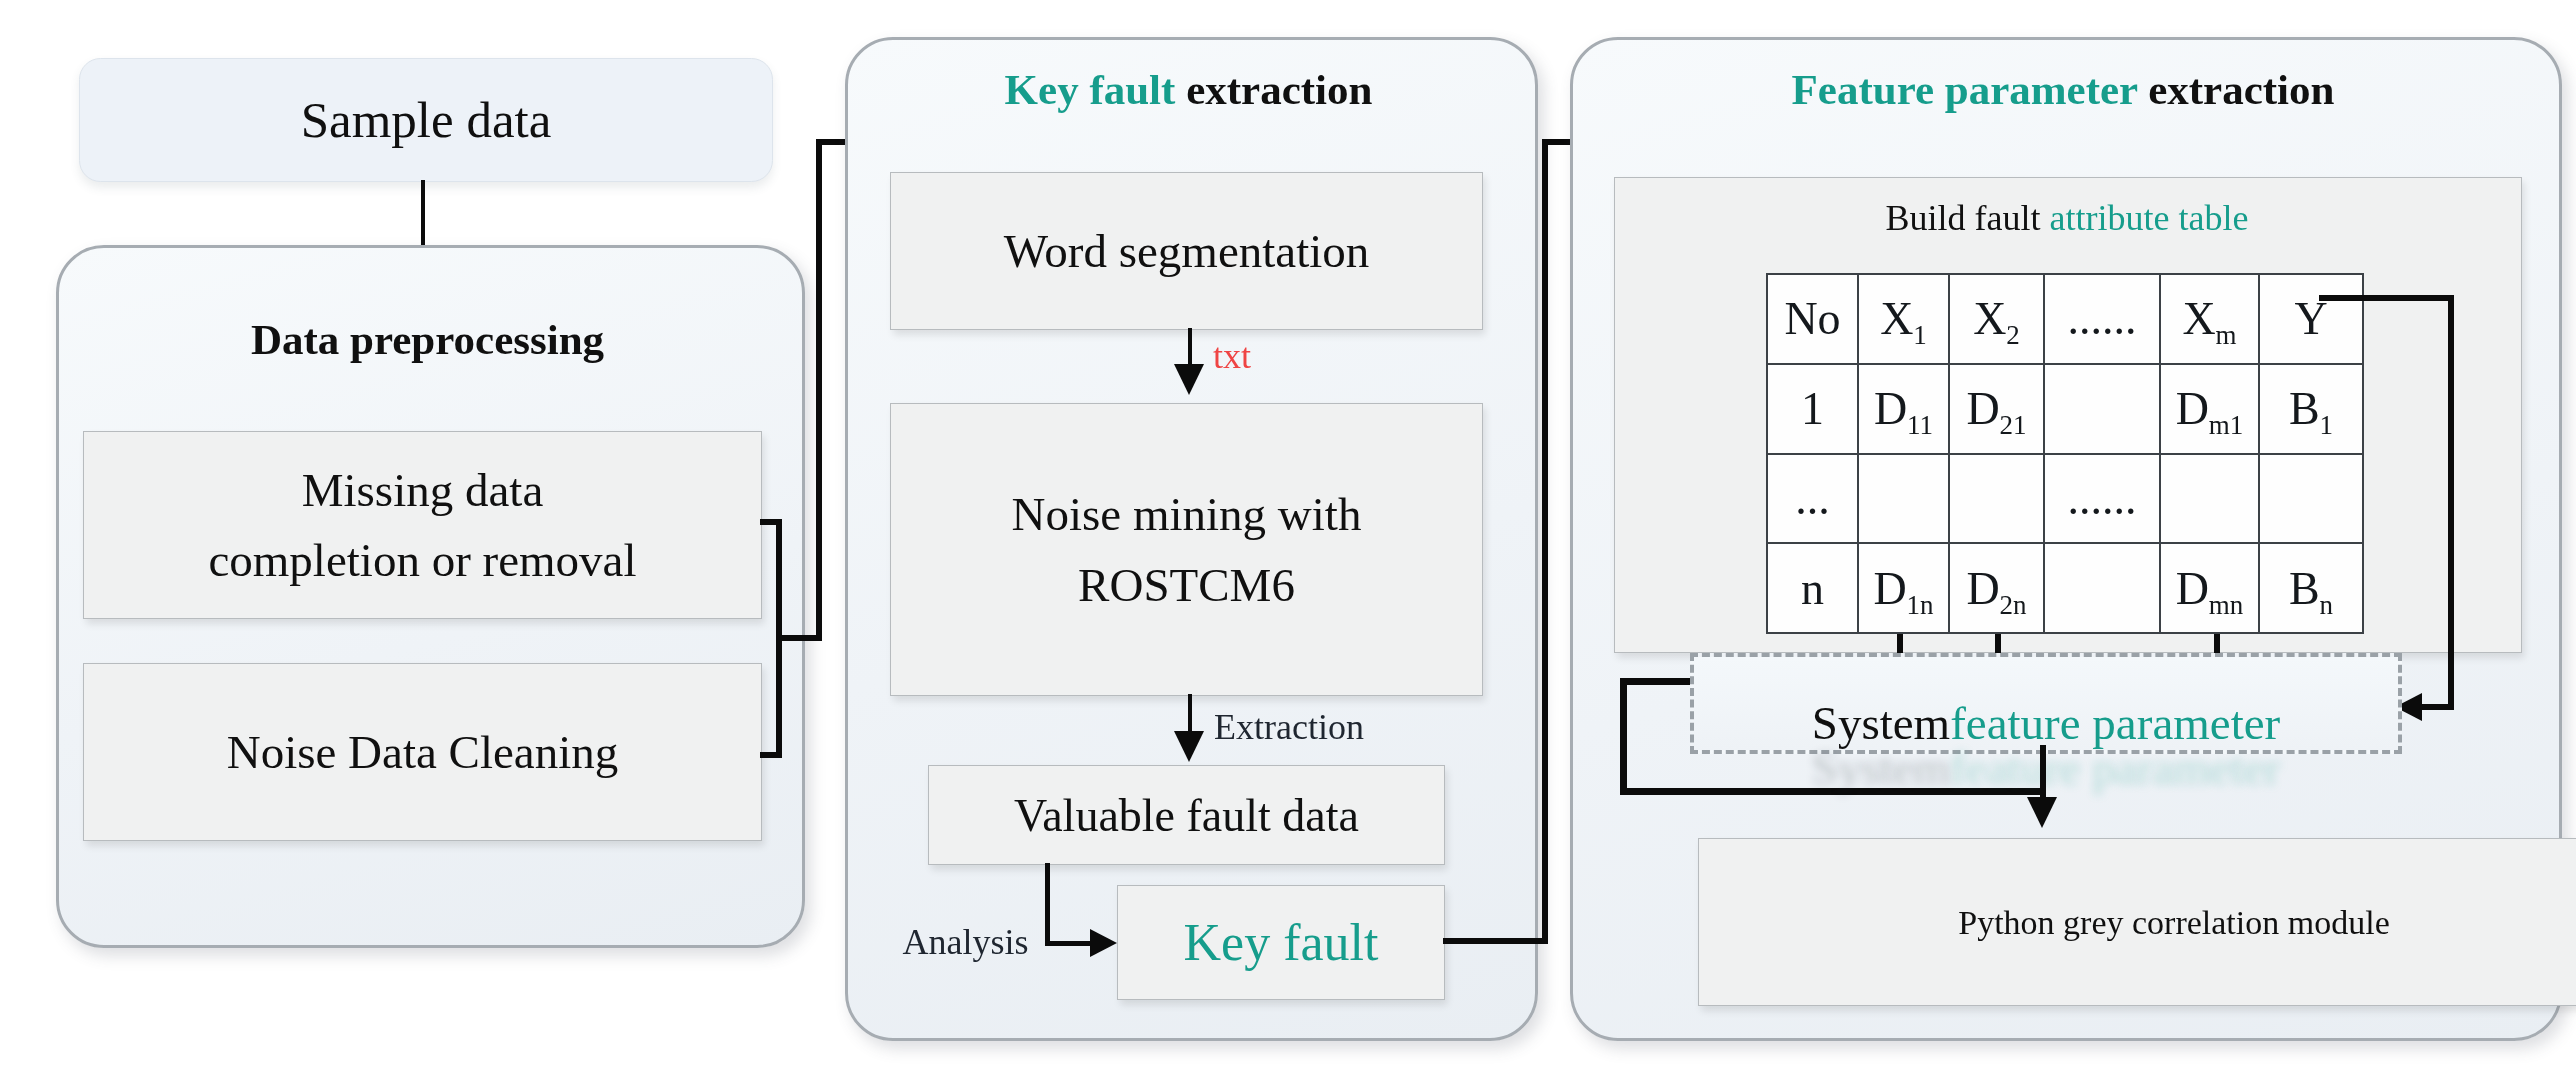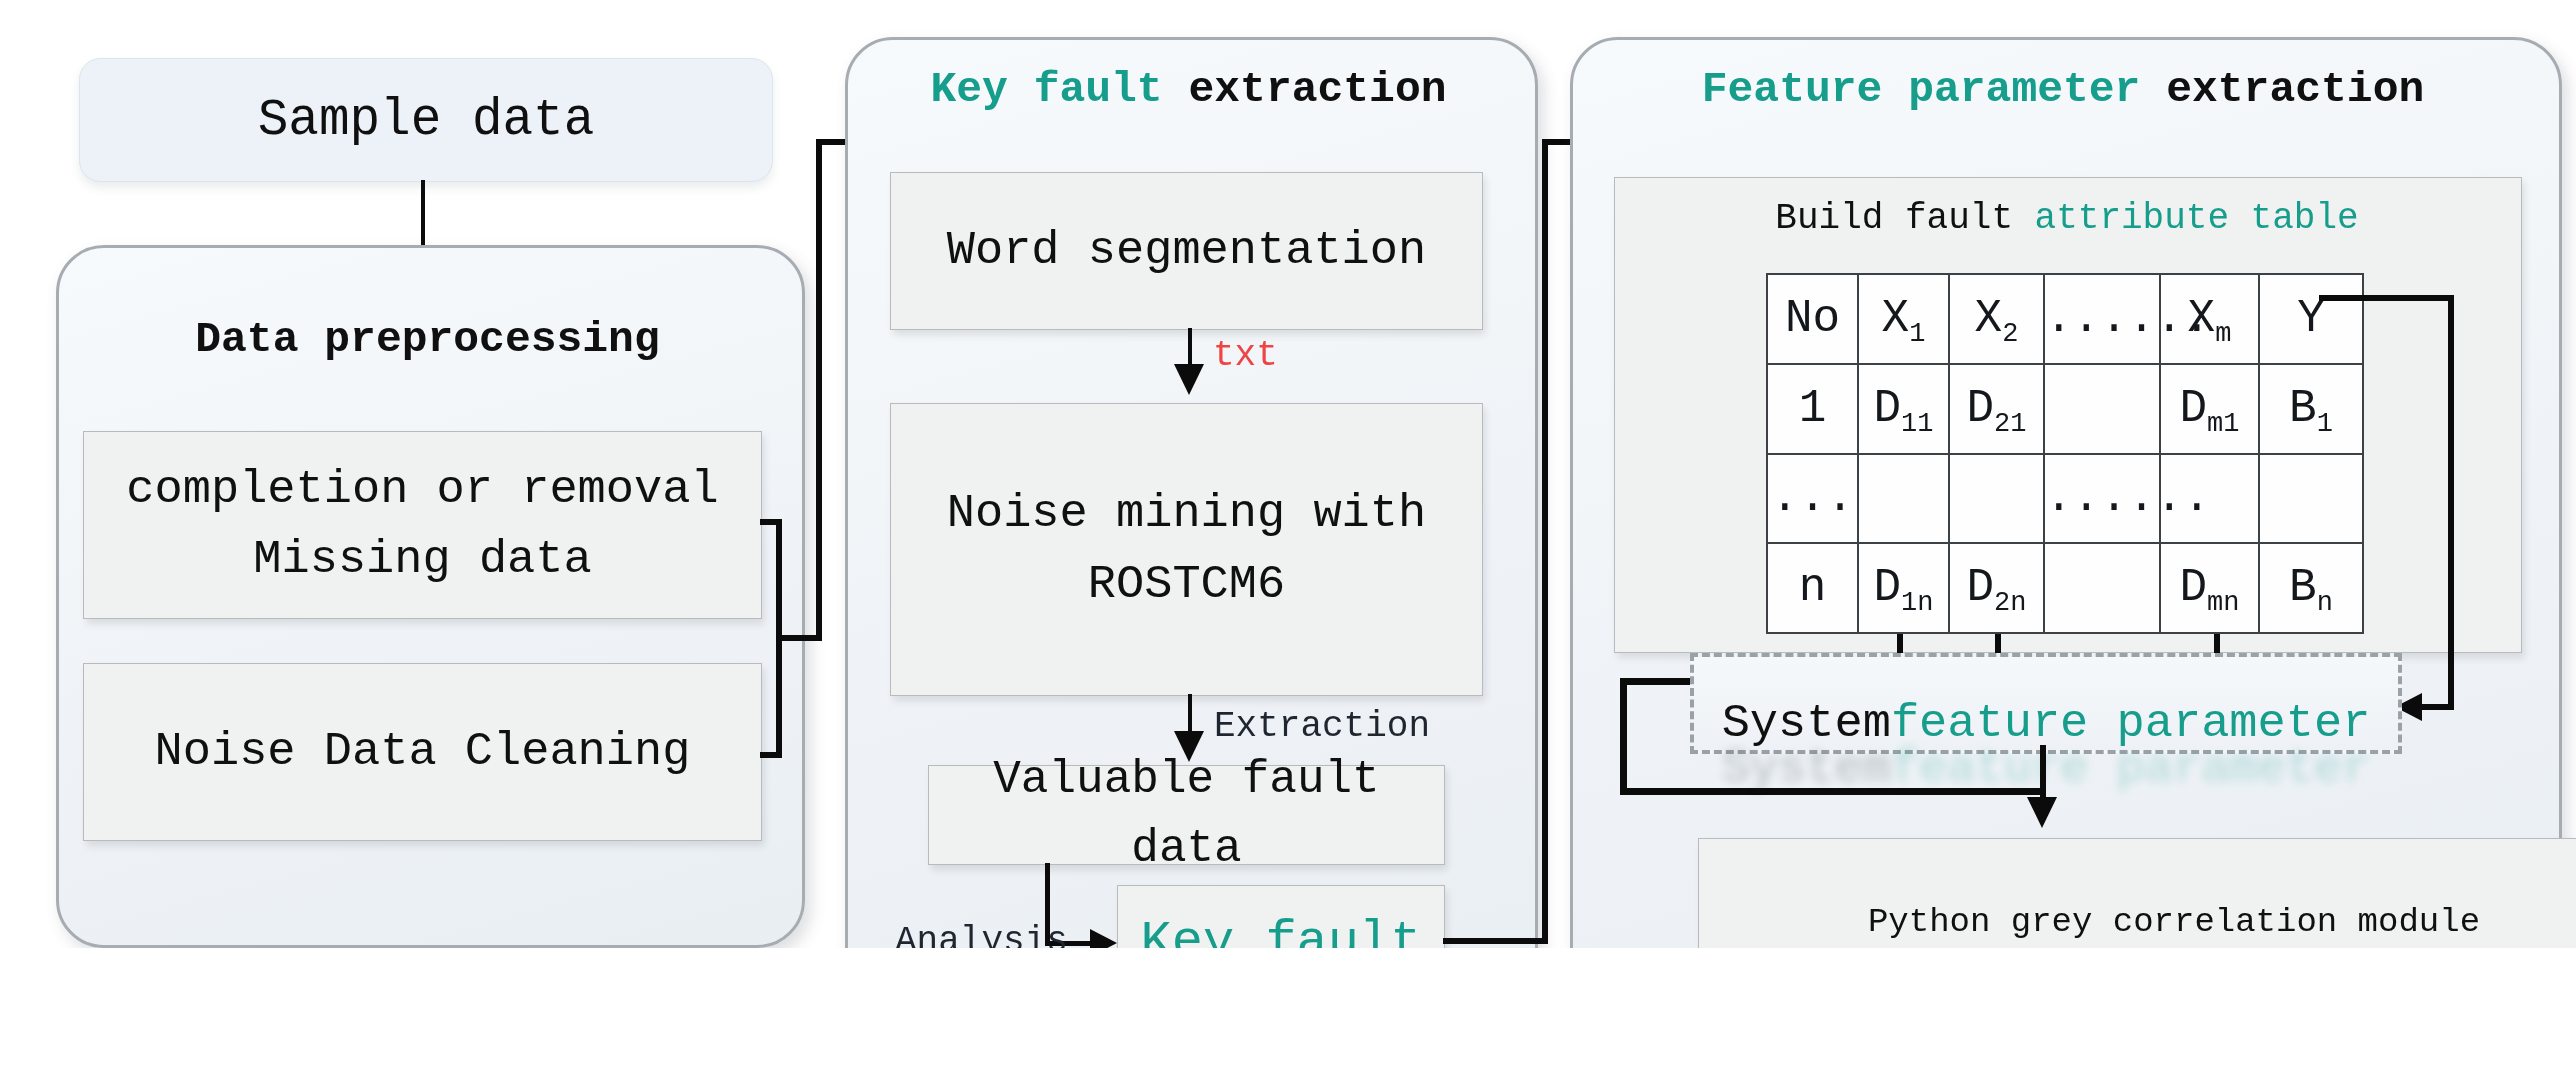--- a/index.html
+++ b/index.html
@@ -1,17 +1,17 @@
 <!DOCTYPE html>
 <html style="font-size:13.3px"><head>
 <meta charset="utf-8">
 <style>
   html,body{margin:0;padding:0;background:#ffffff;}
-  .canvas{position:relative;width:2576px;height:948px;background:#ffffff;
-          font-family:Liberation Mono, monospace;color:#101010;overflow:hidden;}
+  .canvas{position:relative;width:2576px;height:1080px;background:#ffffff;
+          font-family:Liberation Serif, serif;color:#101010;overflow:hidden;}
 
   .panel{position:absolute;border:3.3px solid #a6acb2;border-radius:48px;
          background:linear-gradient(165deg,#f7fafc 0%,#eff3f7 55%,#e9eef3 100%);
          box-shadow:5.8px 7.5px 15px rgba(70,80,92,0.18);}
   .ptitle{position:absolute;text-align:center;font-weight:bold;font-size:43px;line-height:1.1;white-space:nowrap;}
   .teal{color:#169d8c;}
   .black{color:#101010;}
 
   .gbox{position:absolute;background:#f0f1f1;border:1.7px solid #b7bbbe;
         box-shadow:3.3px 5px 7.5px rgba(0,0,0,0.10);
@@ -55,22 +55,22 @@
   </div>
 
   <div class="line" style="left:421px;top:180px;width:4.1px;height:93px;"></div>
   <div class="ah-d" style="left:407px;top:268px;"></div>
 
   <div class="panel" style="left:56px;top:245px;width:743px;height:697px;"></div>
 
   <div class="ptitle" style="left:56px;top:316px;width:743px;">Data preprocessing</div>
 
   <div class="gbox" style="left:83px;top:431px;width:677px;height:186px;">
+    <div>Missing data</div>
     <div>completion or removal</div>
-    <div>Missing data</div>
   </div>
 
   <div class="gbox" style="left:83px;top:663px;width:677px;height:176px;">
     <div>Noise Data Cleaning</div>
   </div>
 
   <div class="line" style="left:760px;top:519px;width:22.4px;height:5.8px;"></div>
   <div class="line" style="left:776px;top:519px;width:5.8px;height:239px;"></div>
   <div class="line" style="left:760px;top:752px;width:22.4px;height:5.8px;"></div>
   <div class="line" style="left:776px;top:635px;width:46px;height:5.8px;"></div>

